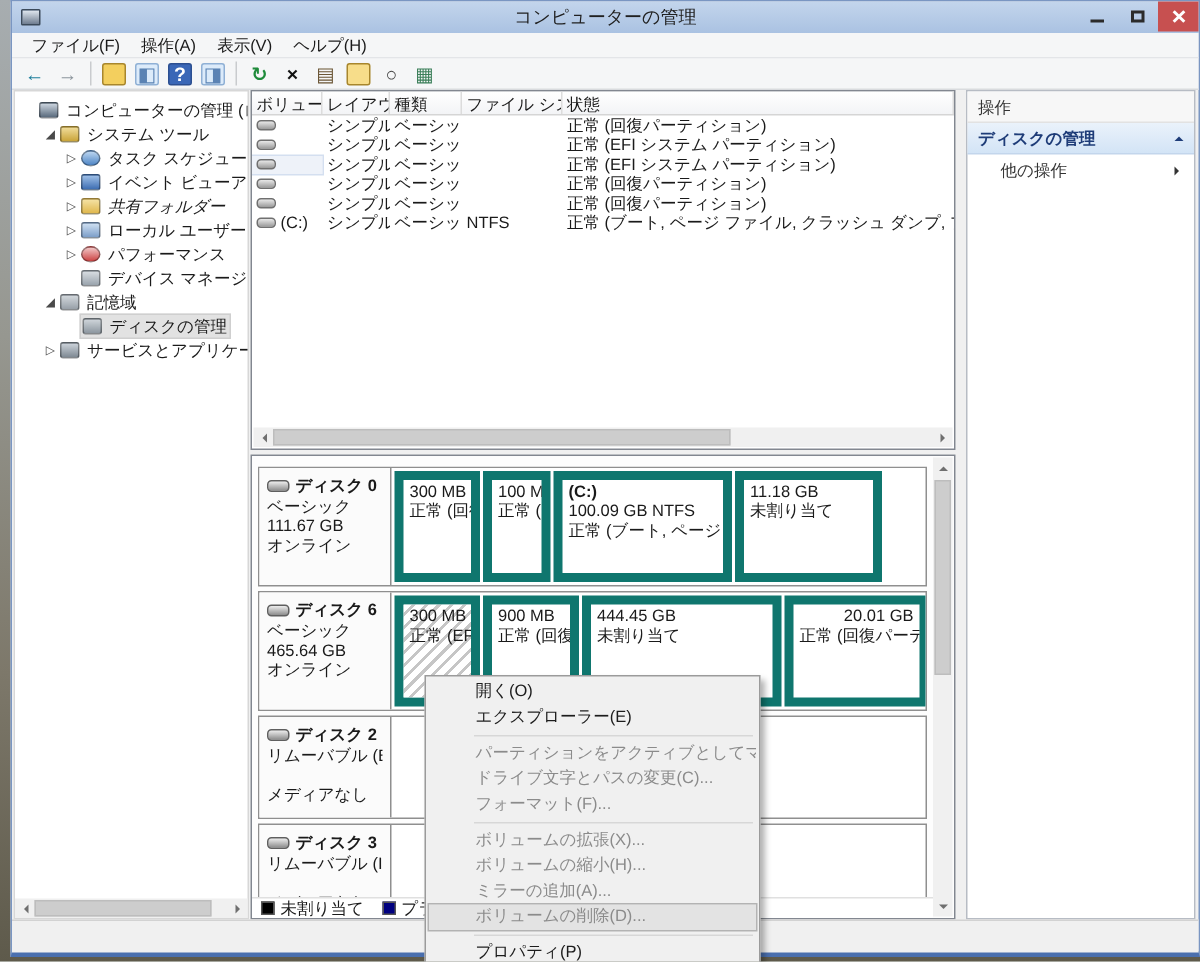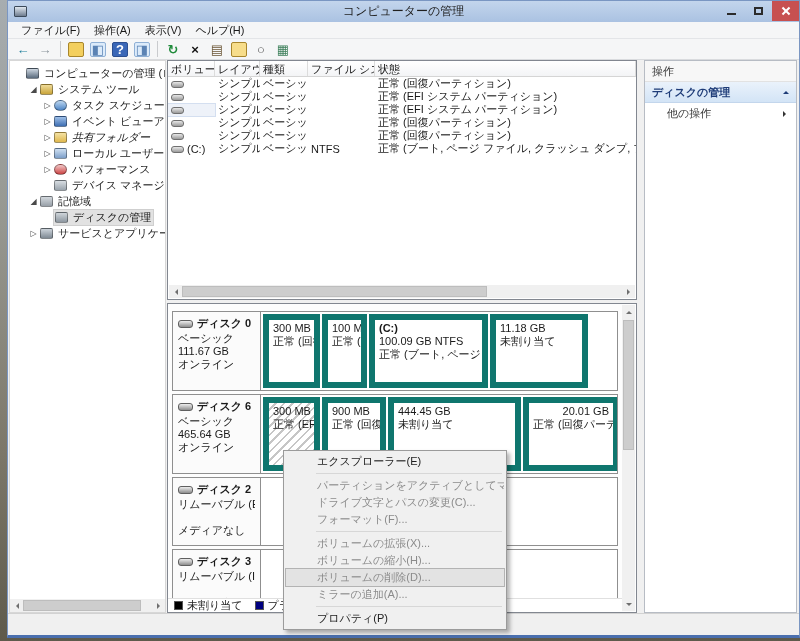--- a/index.html
+++ b/index.html
@@ -497,25 +497,26 @@
         <span class="tri tri-l"></span>
       </div>
     <div class="sb-thumb-h" style="width:118px;"></div>
     <div class="sb-btn" style="margin-left:auto;">
         <span class="tri tri-r"></span>
       </div>
   </div>
 </div>
 
 <div class="context-menu" id="ctx-menu">
+    <div class="cm-item cm-enabled">開く(O)</div>
     <div class="cm-item cm-enabled">エクスプローラー(E)</div>
     <div class="cm-sep"></div>
     <div class="cm-item cm-disabled">パーティションをアクティブとしてマーク(M)</div>
     <div class="cm-item cm-disabled">ドライブ文字とパスの変更(C)...</div>
     <div class="cm-item cm-disabled">フォーマット(F)...</div>
     <div class="cm-sep"></div>
     <div class="cm-item cm-disabled">ボリュームの拡張(X)...</div>
     <div class="cm-item cm-disabled">ボリュームの縮小(H)...</div>
+    <div class="cm-item cm-disabled">ミラーの追加(A)...</div>
     <div class="cm-item cm-disabled cm-highlight">ボリュームの削除(D)...</div>
-    <div class="cm-item cm-disabled">ミラーの追加(A)...</div>
     <div class="cm-sep"></div>
     <div class="cm-item cm-enabled">プロパティ(P)</div>
   </div>
 
 </body></html>

